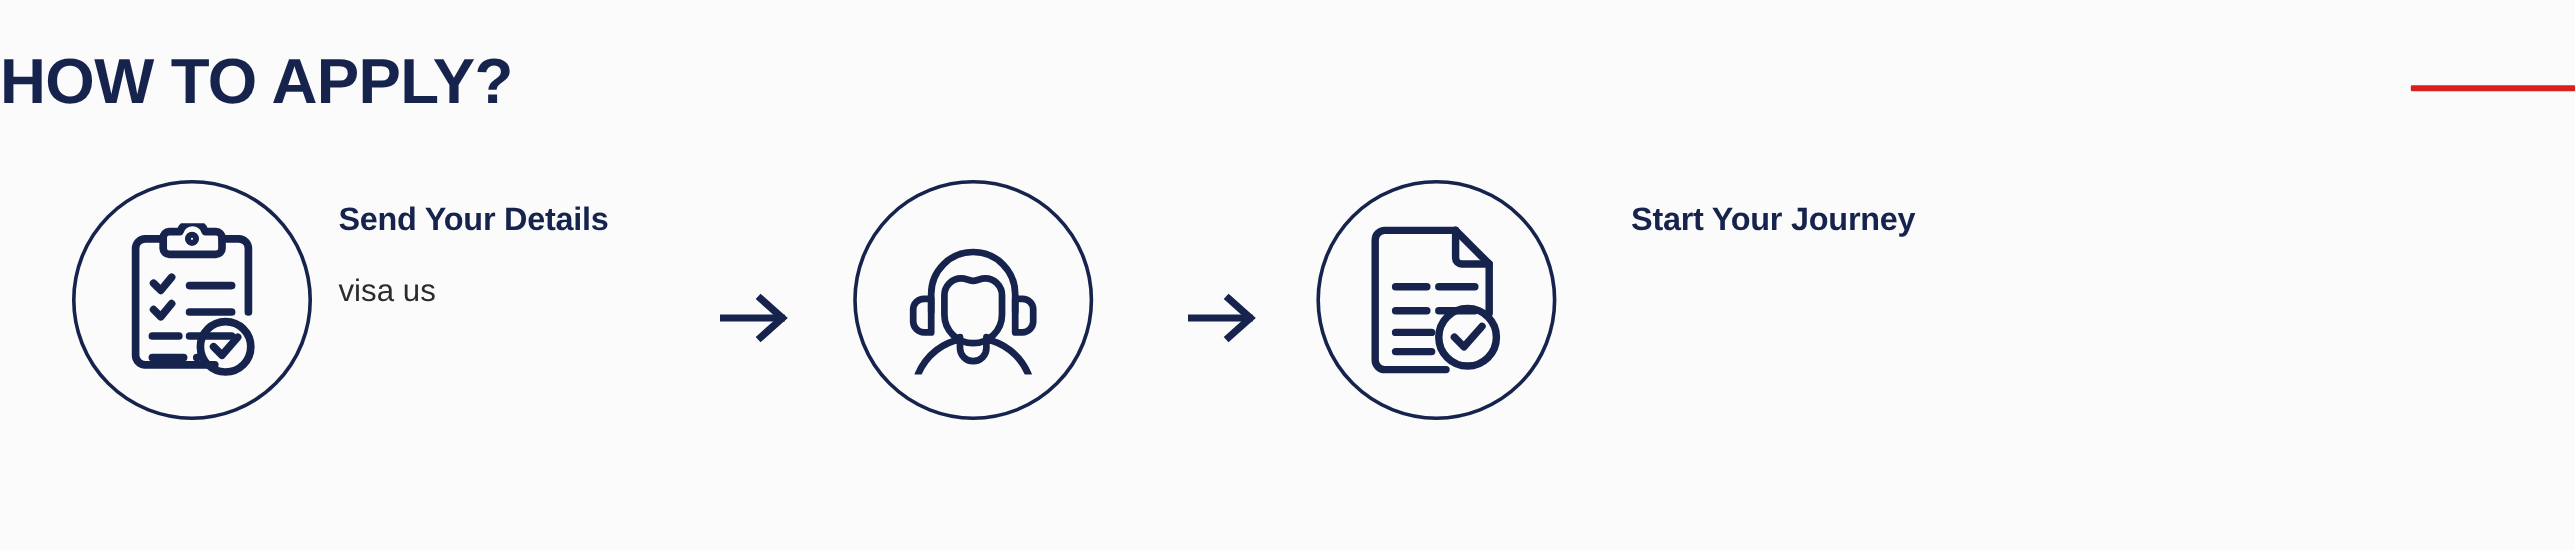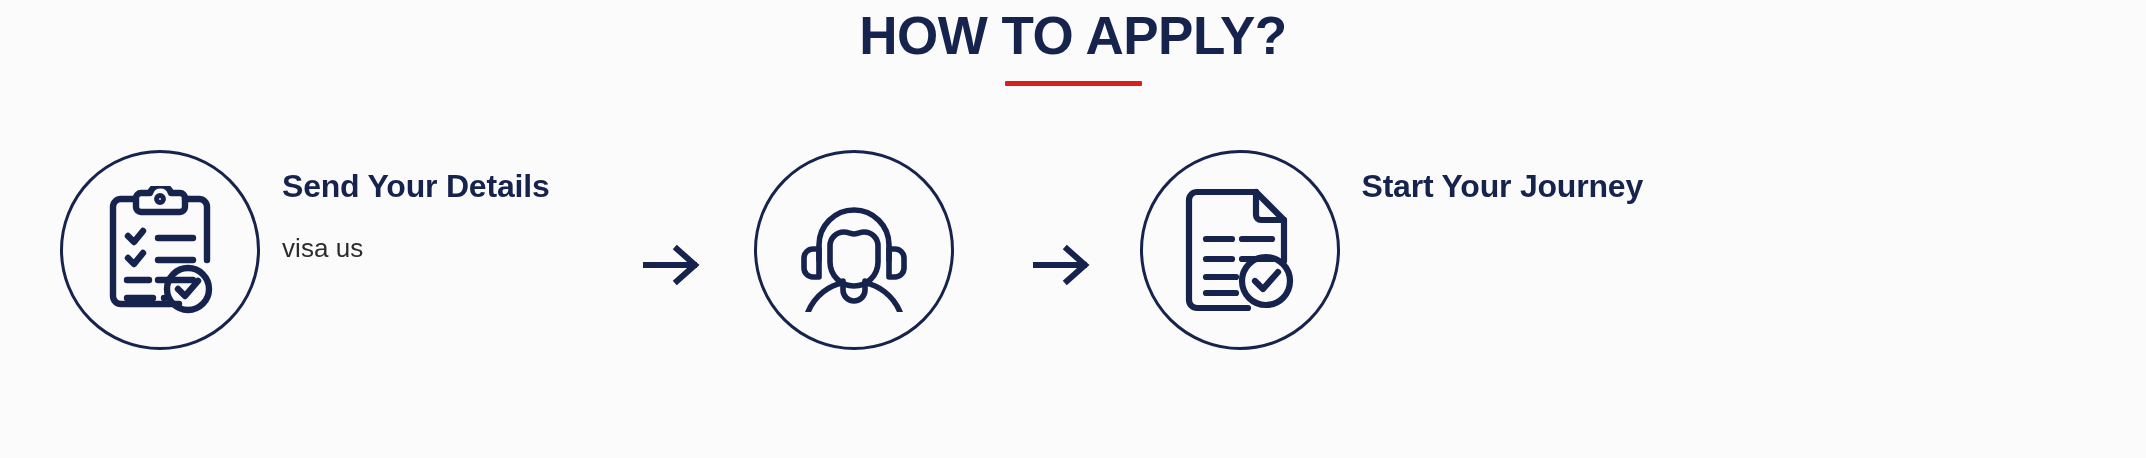--- a/index.html
+++ b/index.html
@@ -16,23 +16,23 @@
   }
 
   
   .header {
     position: absolute;
     top: 0;
     left: 0;
     width: 2146px;
     height: 130px;
     display: flex;
-    flex-direction: column;
+    flex-direction: row;
     align-items: center;
-    justify-content: flex-start;
+    justify-content: space-between;
   }
   .section-title {
     margin-top: 8px;
     font-size: 53px;
     font-weight: 700;
     letter-spacing: -0.5px;
     color: #16234d;
     line-height: 1.05;
     white-space: nowrap;
   }
@@ -58,21 +58,21 @@
   }
 
   .step {
     display: flex;
     flex-direction: row;
     align-items: flex-start;
     box-sizing: border-box;
   }
   .step-1 { padding-left: 60px; }
   .step-2 { padding-left: 0px; }
-  .step-3 { padding-left: 0px; }
+  .step-3 { padding-left: 0px; gap: 40px; }
 
   .icon-circle {
     width: 200px;
     height: 200px;
     min-width: 200px;
     border: 3px solid #16234d;
     border-radius: 50%;
     box-sizing: border-box;
     display: flex;
     align-items: center;
@@ -81,21 +81,21 @@
   }
   .icon-circle svg {
     display: block;
   }
 
   .step-text {
     padding-top: 20px;
     padding-left: 22px;
   }
   .step-title {
-    font-size: 32px;
+    font-size: 27px;
     font-weight: 700;
     color: #16234d;
     line-height: 1.15;
     letter-spacing: -0.2px;
     white-space: nowrap;
   }
   .step-desc {
     margin-top: 22px;
     font-size: 26px;
     font-weight: 400;

